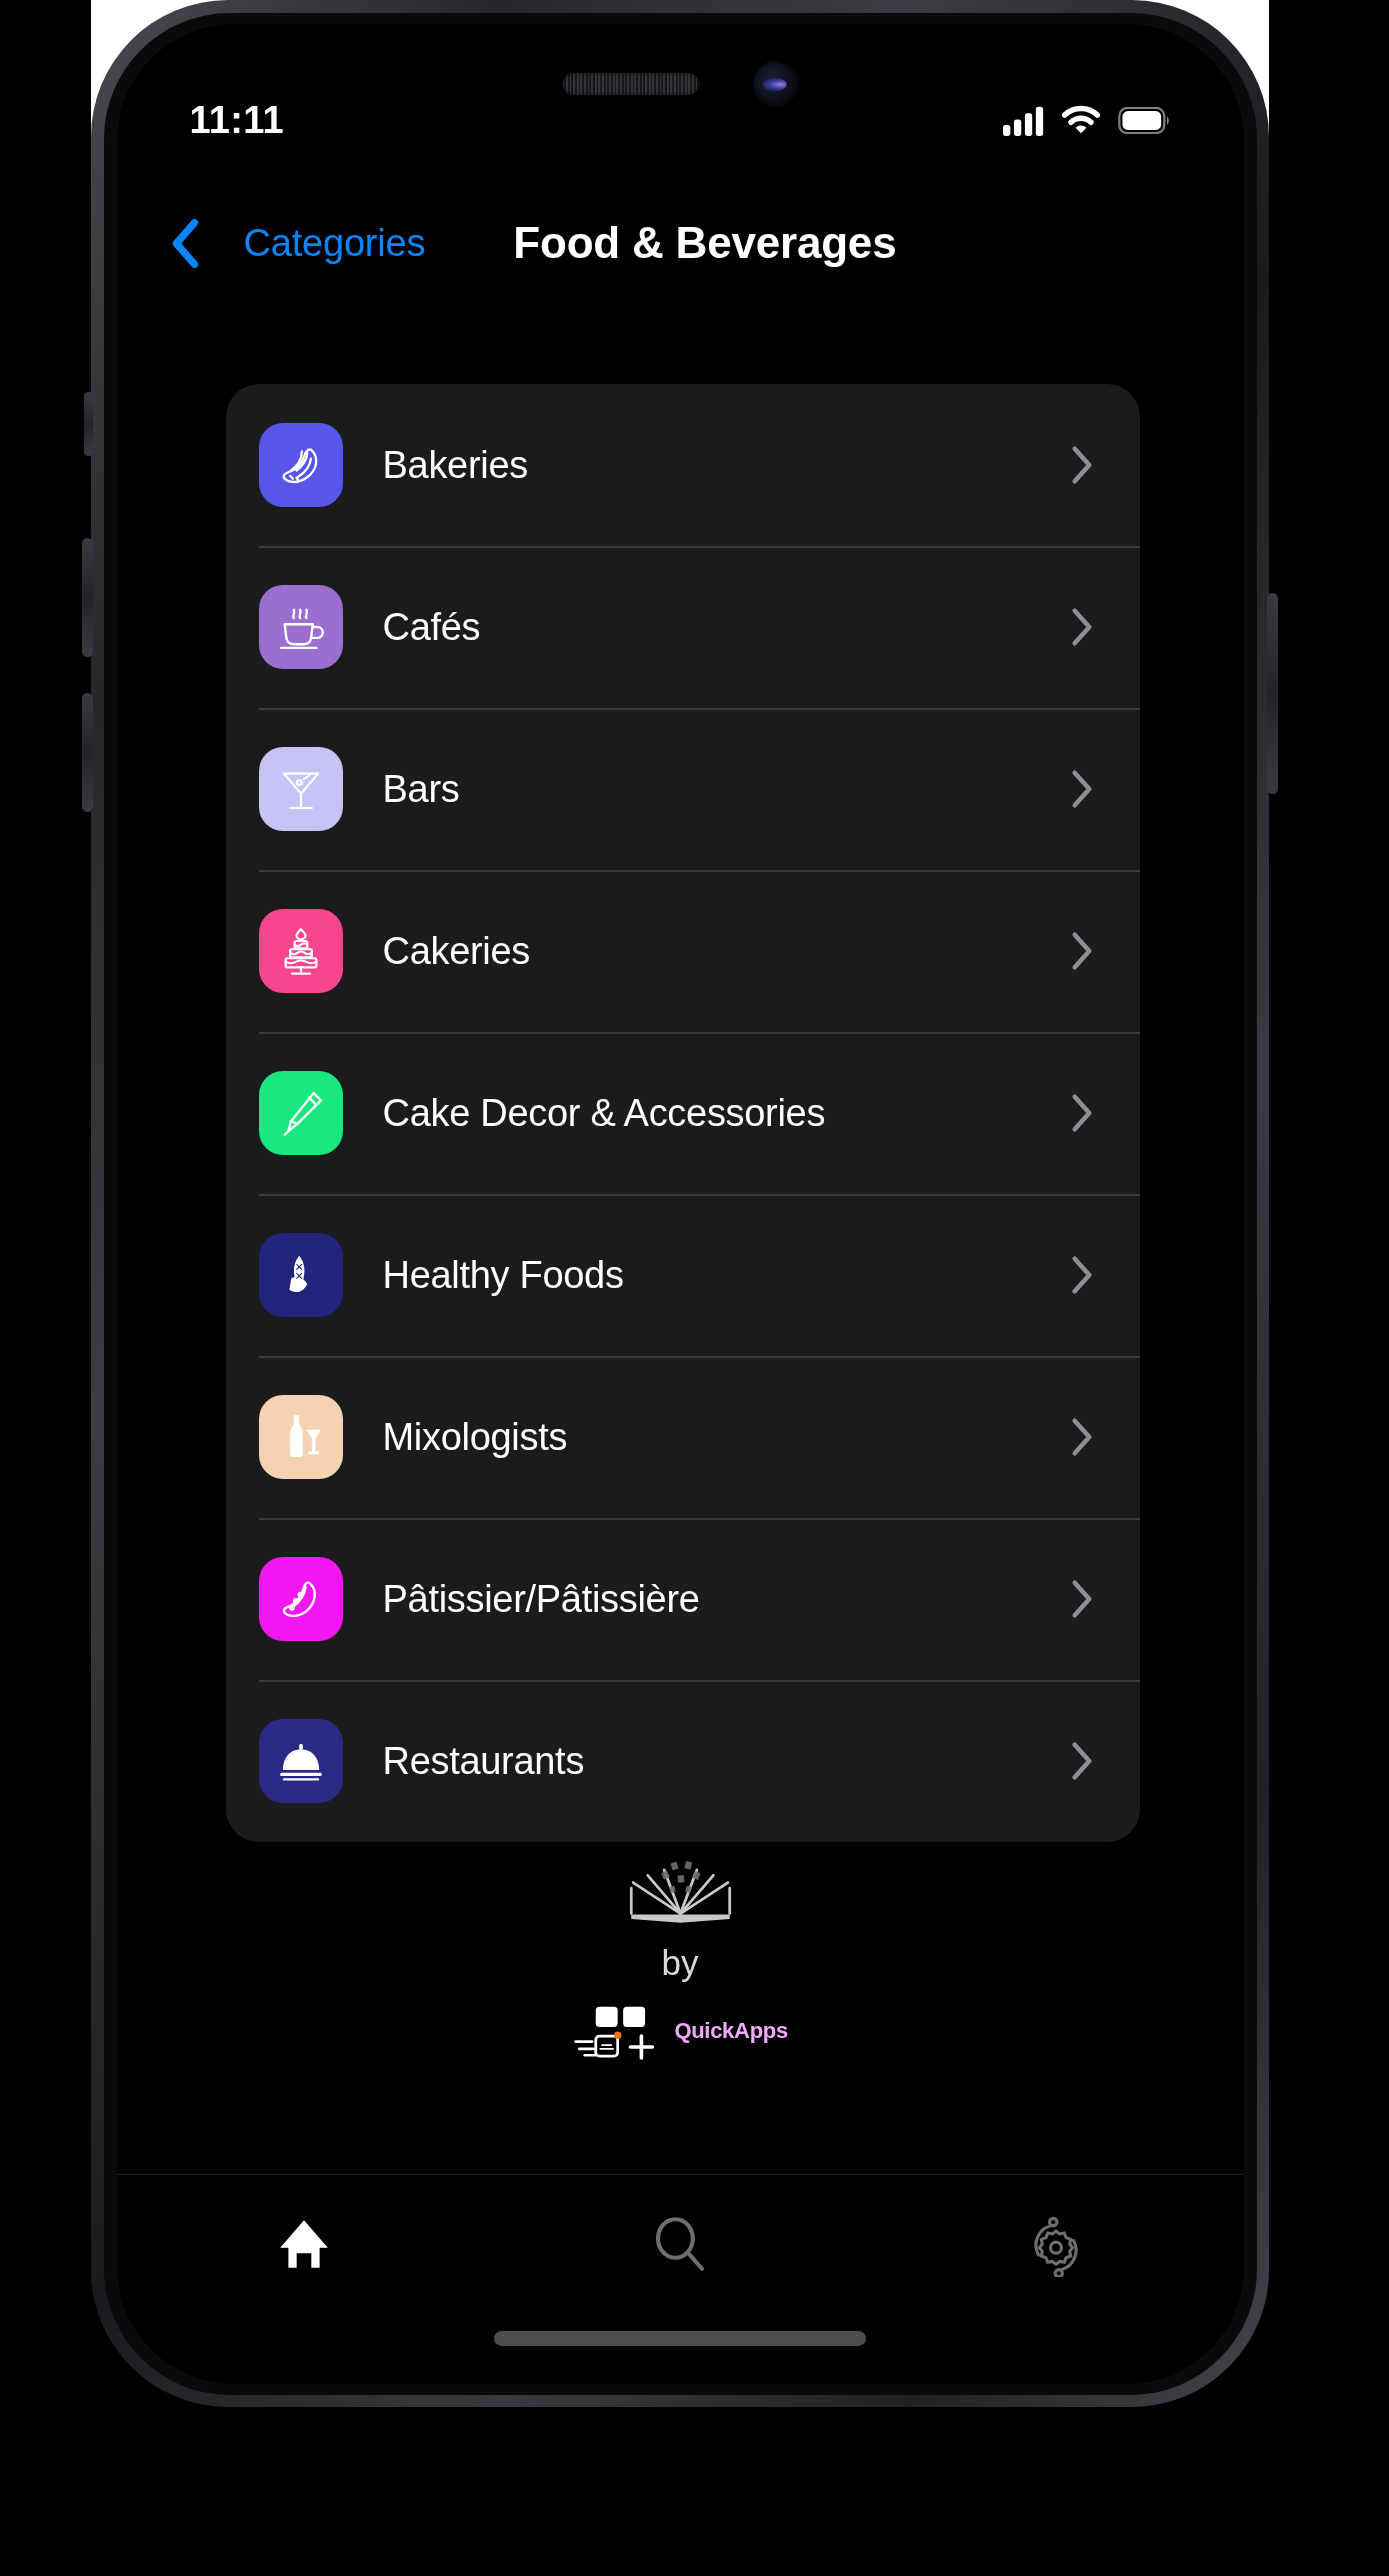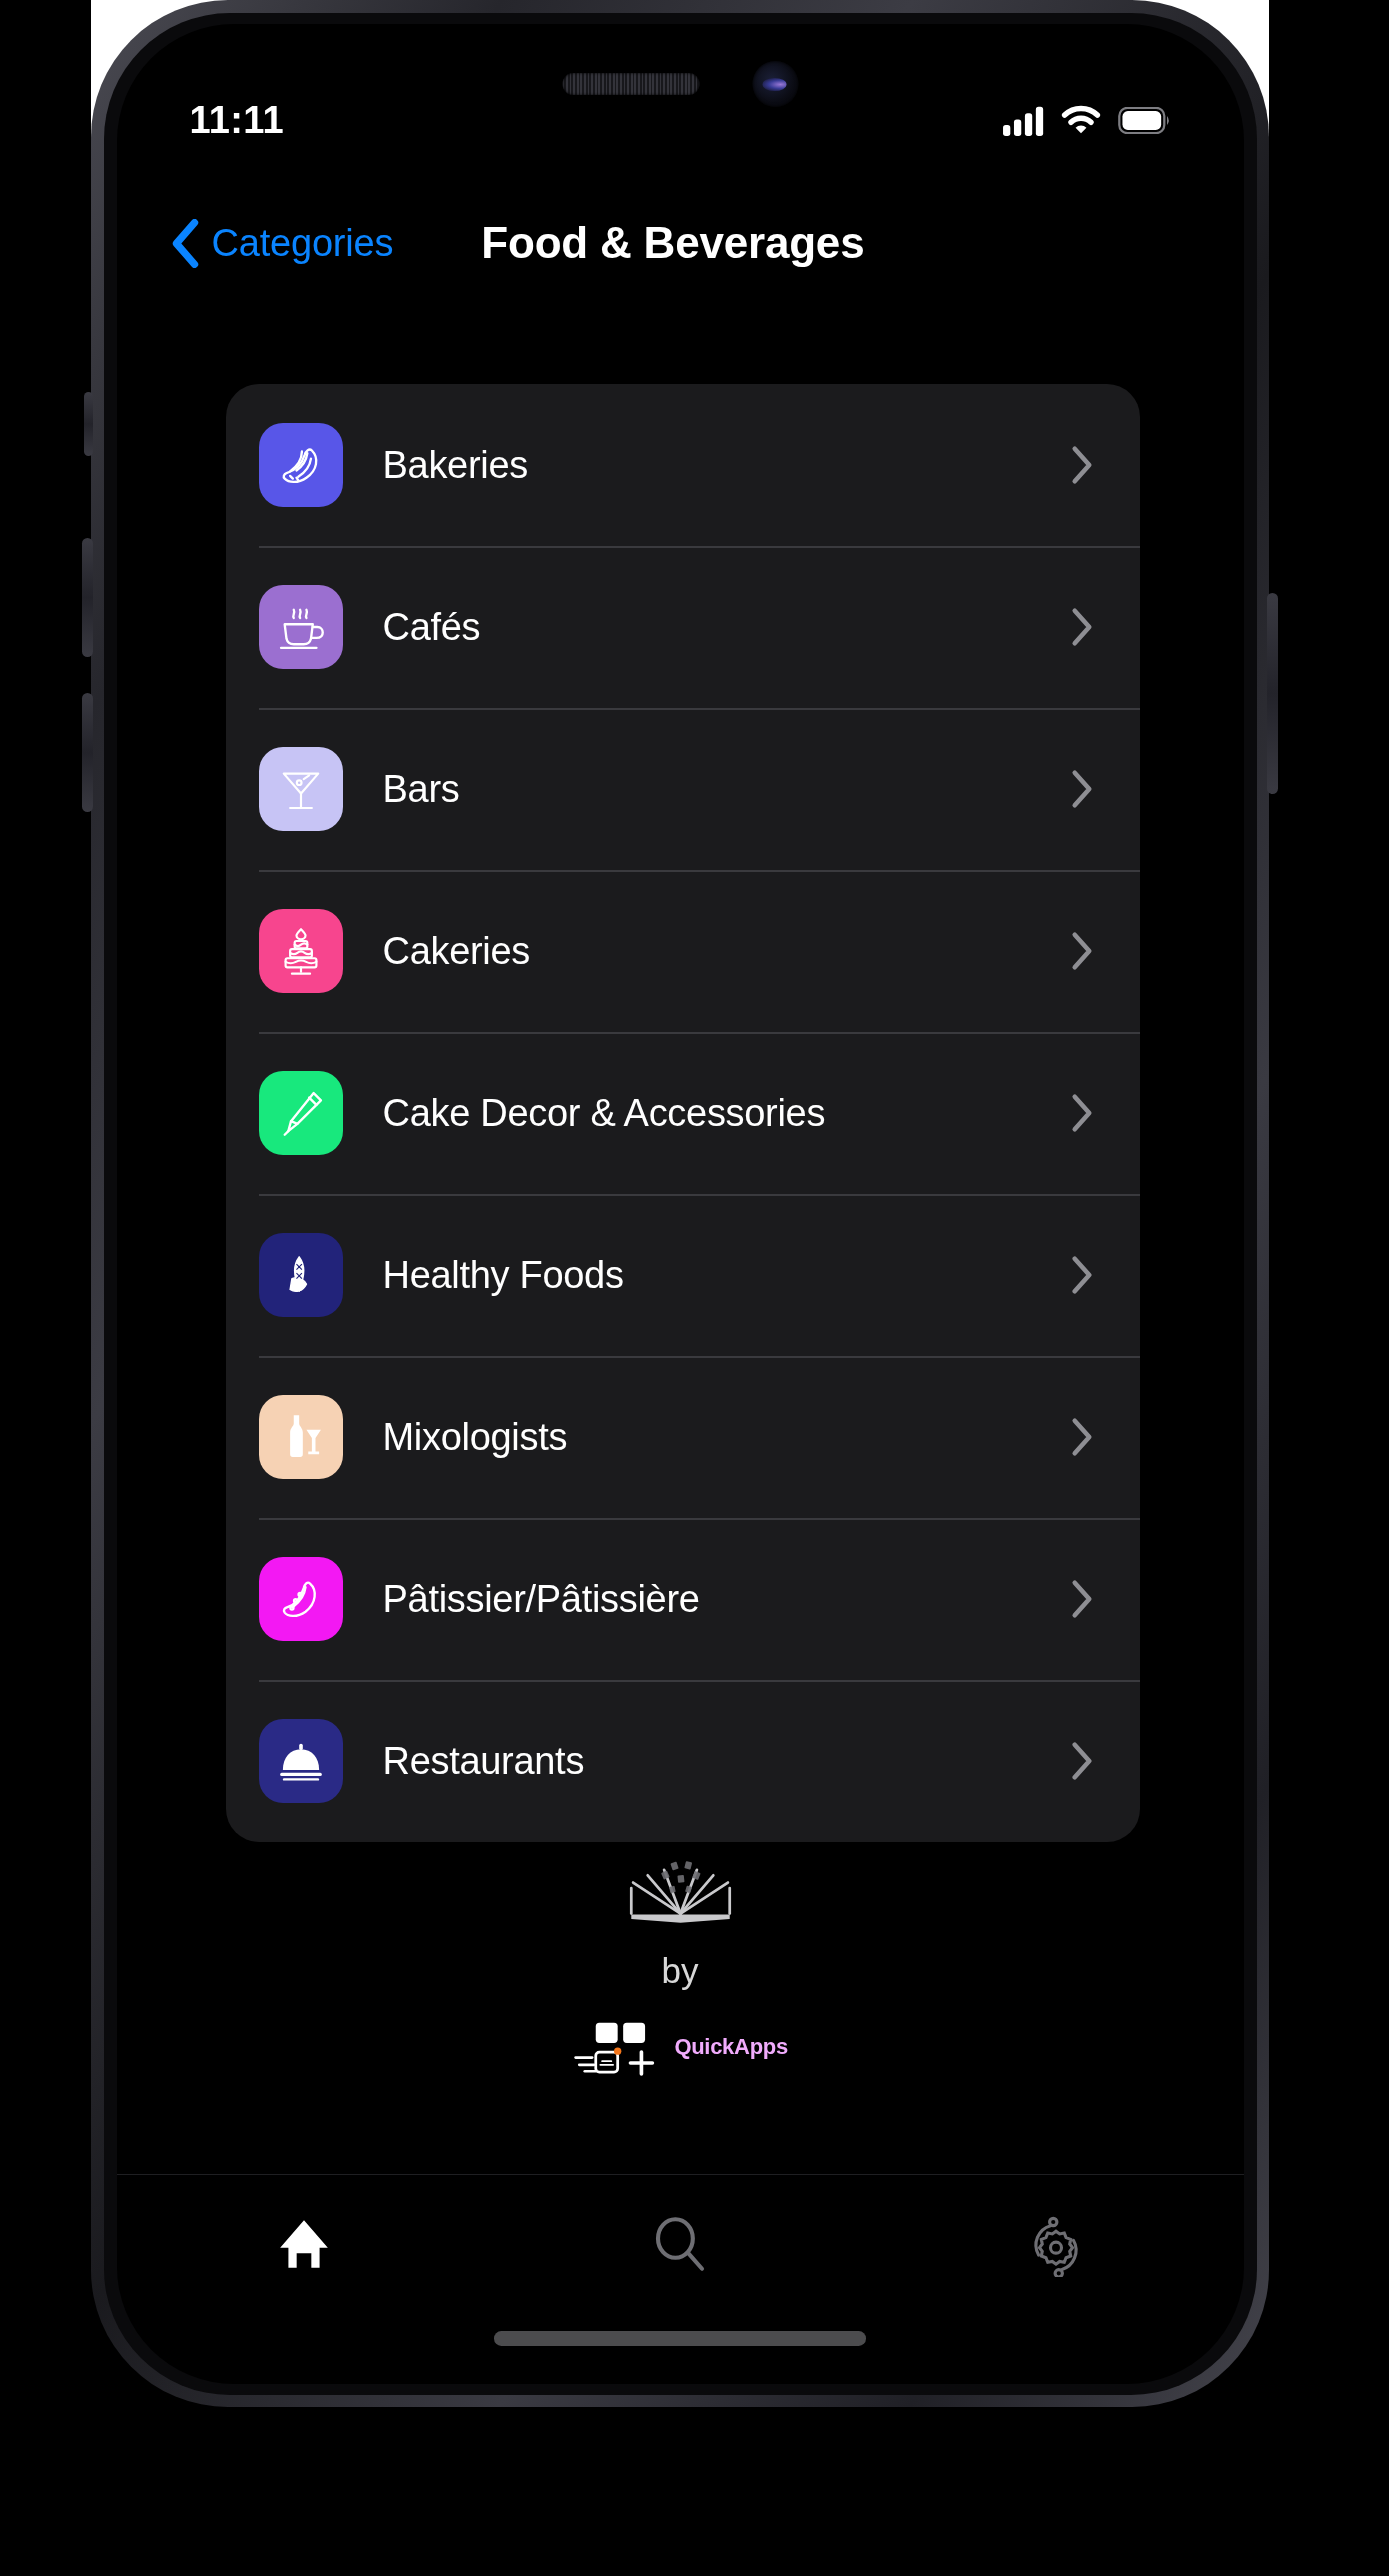--- a/index.html
+++ b/index.html
@@ -168,20 +168,21 @@
     cursor: pointer;
   }
   #back-chevron {
     display: block;
   }
   #back-label {
     color: #0a84ff;
     font-size: 38px;
     font-weight: 400;
     letter-spacing: -0.2px;
+    margin-left: 32px;
   }
   #nav-title {
     color: #ffffff;
     font-size: 44px;
     font-weight: 700;
     margin-left: 88px;
     letter-spacing: -0.2px;
   }
 
   
@@ -238,21 +239,20 @@
   
   #footer-brand {
     position: absolute;
     left: 0;
     top: 1833px;
     width: 1127px;
     display: flex;
     flex-direction: column;
     align-items: center;
     z-index: 5;
-    gap: 8px;
   }
   #brand-book { margin-bottom: 12.8px; }
   #brand-by {
     color: #d8d8d8;
     font-size: 35px;
     font-weight: 400;
     margin-bottom: 20px;
   }
   #brand-quickapps {
     display: flex;

